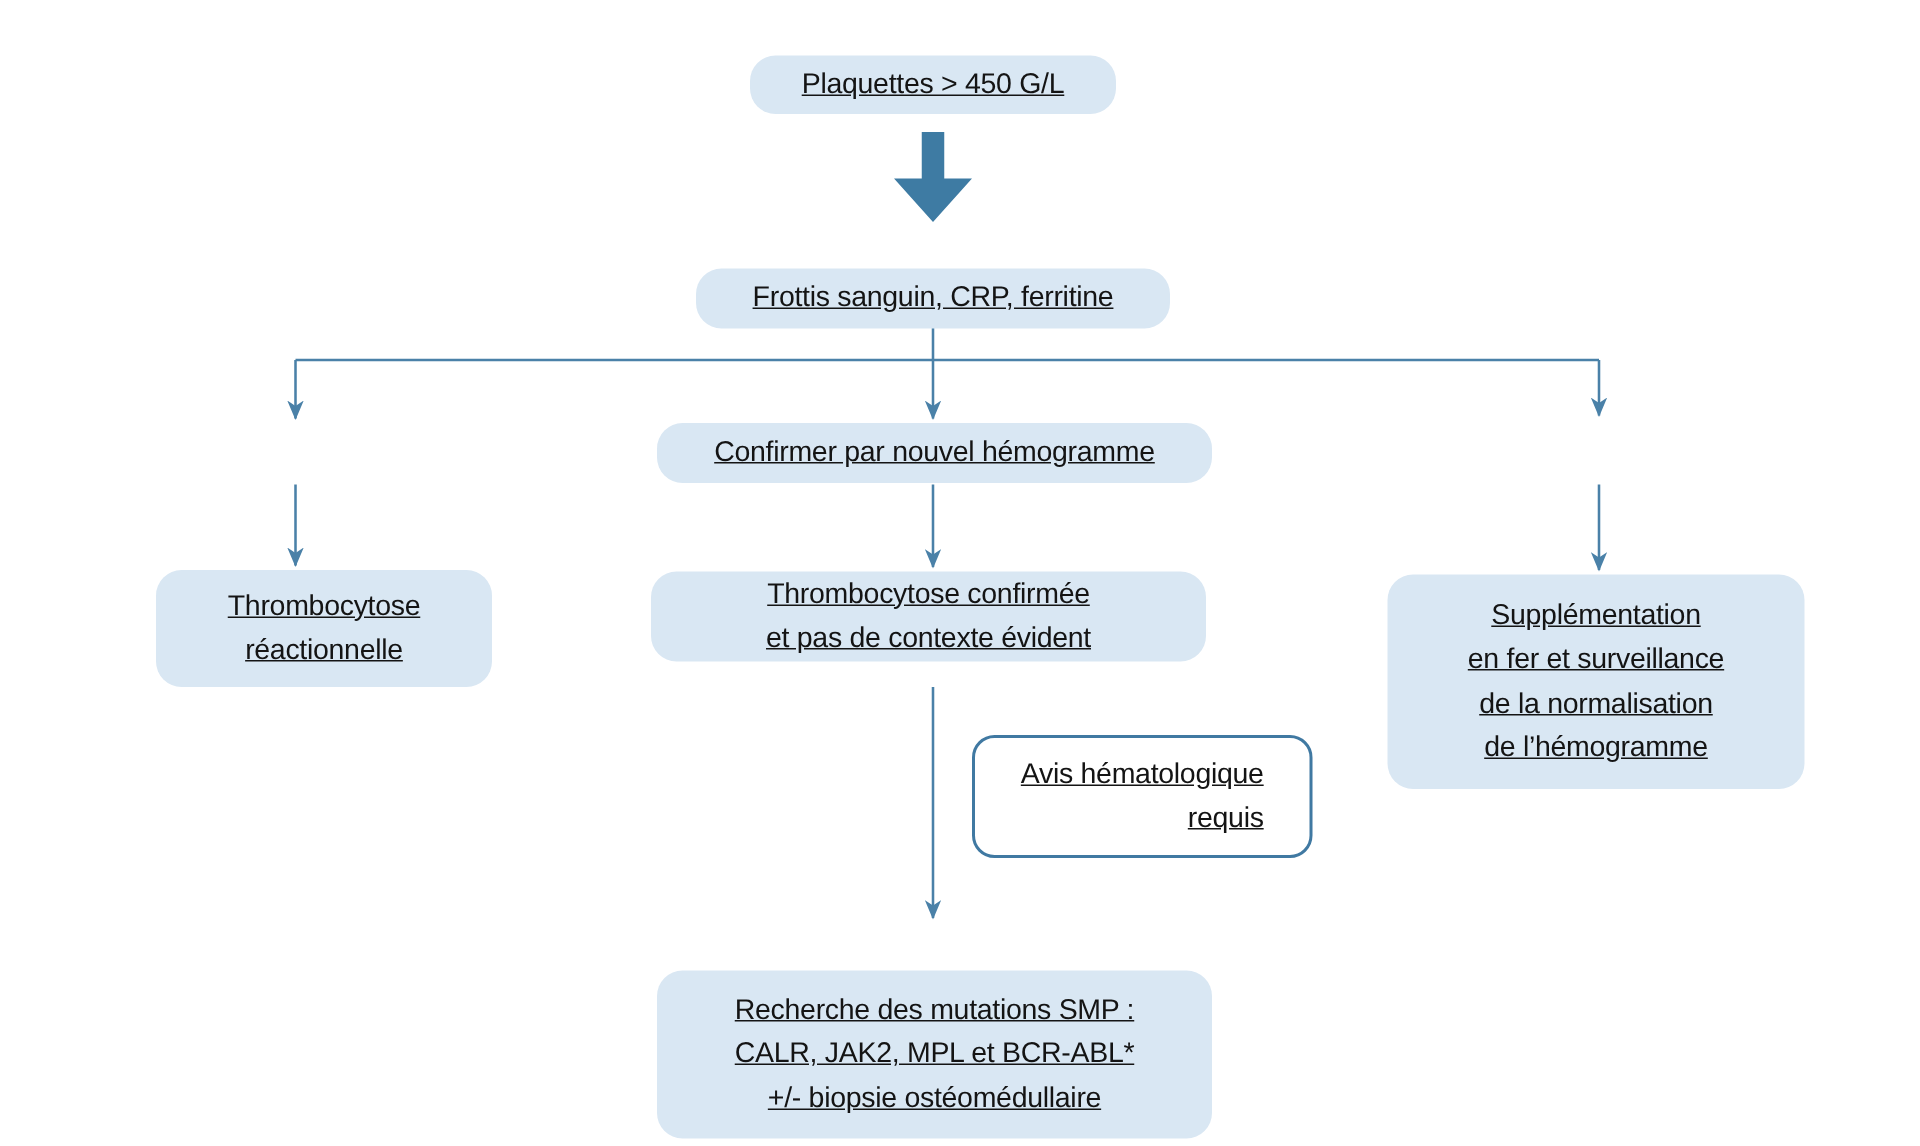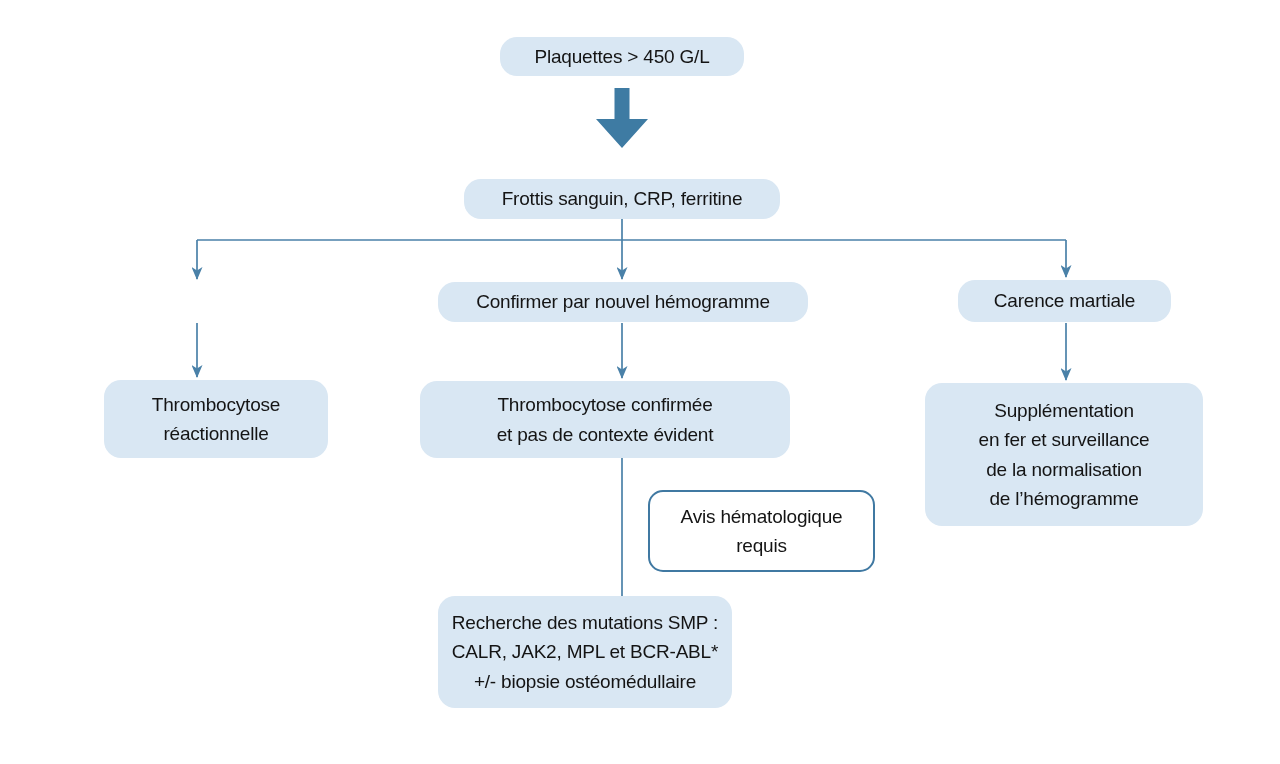--- a/index.html
+++ b/index.html
@@ -36,37 +36,38 @@
     justify-content: center;
     text-align: center;
     background: var(--box_fill);
     border-radius: 17px;
     color: var(--text);
     font-size: 19px;
     line-height: 1.55;
     letter-spacing: -0.2px;
     white-space: pre-line;
     padding: 14px 8px;
+    text-decoration: underline;
   }
   .node.callout {
     background: var(--callout_fill);
     border: 2.5px solid var(--callout_border);
     border-radius: 15px;
   }
   
   #n-plaquettes   { left: 500px; top: 37px;  width: 244px; height: 39px; }
   #n-frottis      { left: 464px; top: 167px; width: 316px; height: 40px; margin-top: 12px; }
   #n-syndrome     { left: 60px;  top: 282px; width: 275px; height: 40px; }
   #n-confirmer    { left: 438px; top: 282px; width: 370px; height: 40px; }
   #n-carence      { left: 958px; top: 280px; width: 213px; height: 42px; }
   #n-treac        { left: 104px; top: 380px; width: 224px; height: 78px; }
-  #n-tconf        { left: 420px; top: 381px; width: 370px; height: 77px; }
+  #n-tconf        { left: 434px; top: 381px; width: 370px; height: 60px; }
   #n-suppl        { left: 925px; top: 383px; width: 278px; height: 143px; }
-  #n-avis         { left: 648px; top: 490px; width: 227px; height: 82px; }
-  #n-recherche    { left: 438px; top: 596px; width: 294px; height: 112px; }
+  #n-avis         { left: 648px; top: 490px; width: 227px; height: 82px; text-align: right; }
+  #n-recherche    { left: 438px; top: 647px; width: 370px; height: 112px; }
 </style>
 </head>
 <body>
 
 <div class="canvas">
 
   <svg class="connector-layer" width="1280" height="764" viewBox="0 0 1280 764" xmlns="http://www.w3.org/2000/svg">
     <defs>
       <marker id="arrow" markerWidth="13" markerHeight="11" refX="12" refY="5.5" orient="auto" markerUnits="userSpaceOnUse">
         <path class="arrowhead-shape" d="M0,0 L13,5.5 L0,11 L3.6,5.5 Z"></path>
@@ -88,21 +89,20 @@
     <line x1="622" y1="458" x2="622" y2="612" marker-end="url(#arrow)"></line>
   </svg>
 
   <div class="node" id="n-plaquettes">Plaquettes &gt; 450 G/L</div>
 
   <div class="node" id="n-frottis">Frottis sanguin, CRP, ferritine</div>
 
 
   <div class="node" id="n-confirmer">Confirmer par nouvel hémogramme</div>
 
-  <div class="node" id="n-carence">Carence martiale</div>
 
   <div class="node" id="n-treac">Thrombocytose
 réactionnelle</div>
 
   <div class="node" id="n-tconf">Thrombocytose confirmée
 et pas de contexte évident</div>
 
   <div class="node" id="n-suppl">Supplémentation
 en fer et surveillance
 de la normalisation

